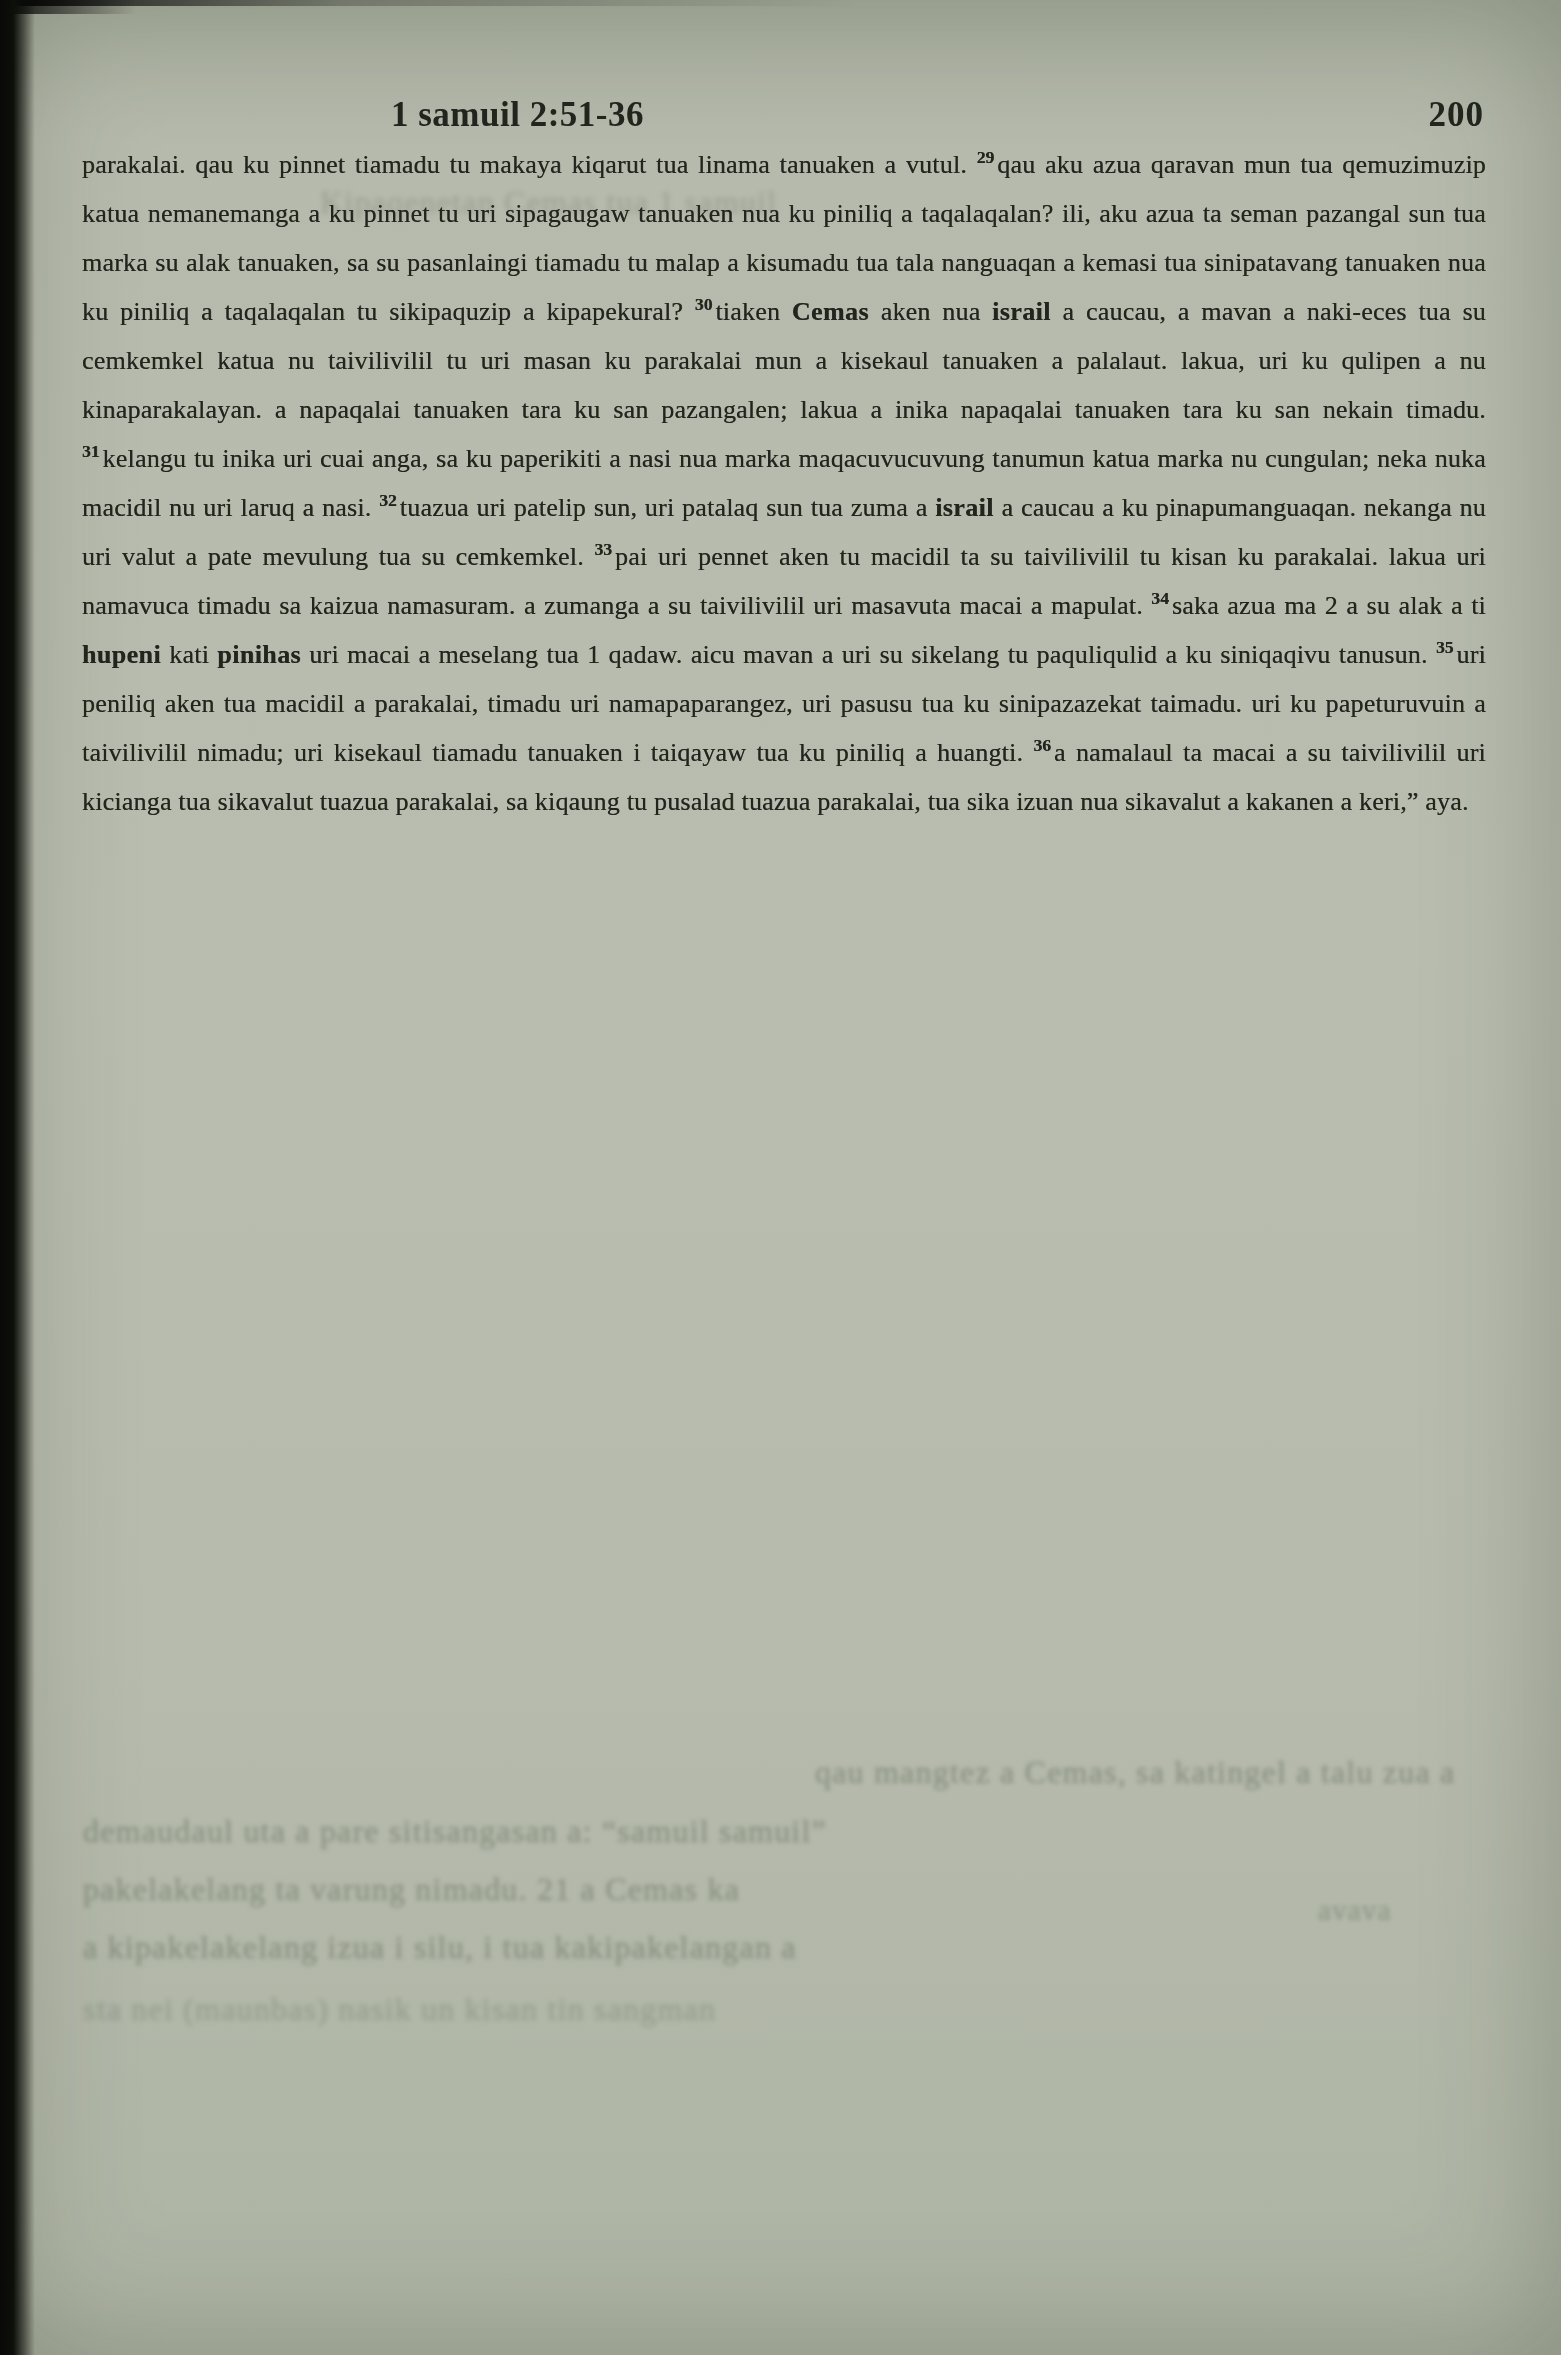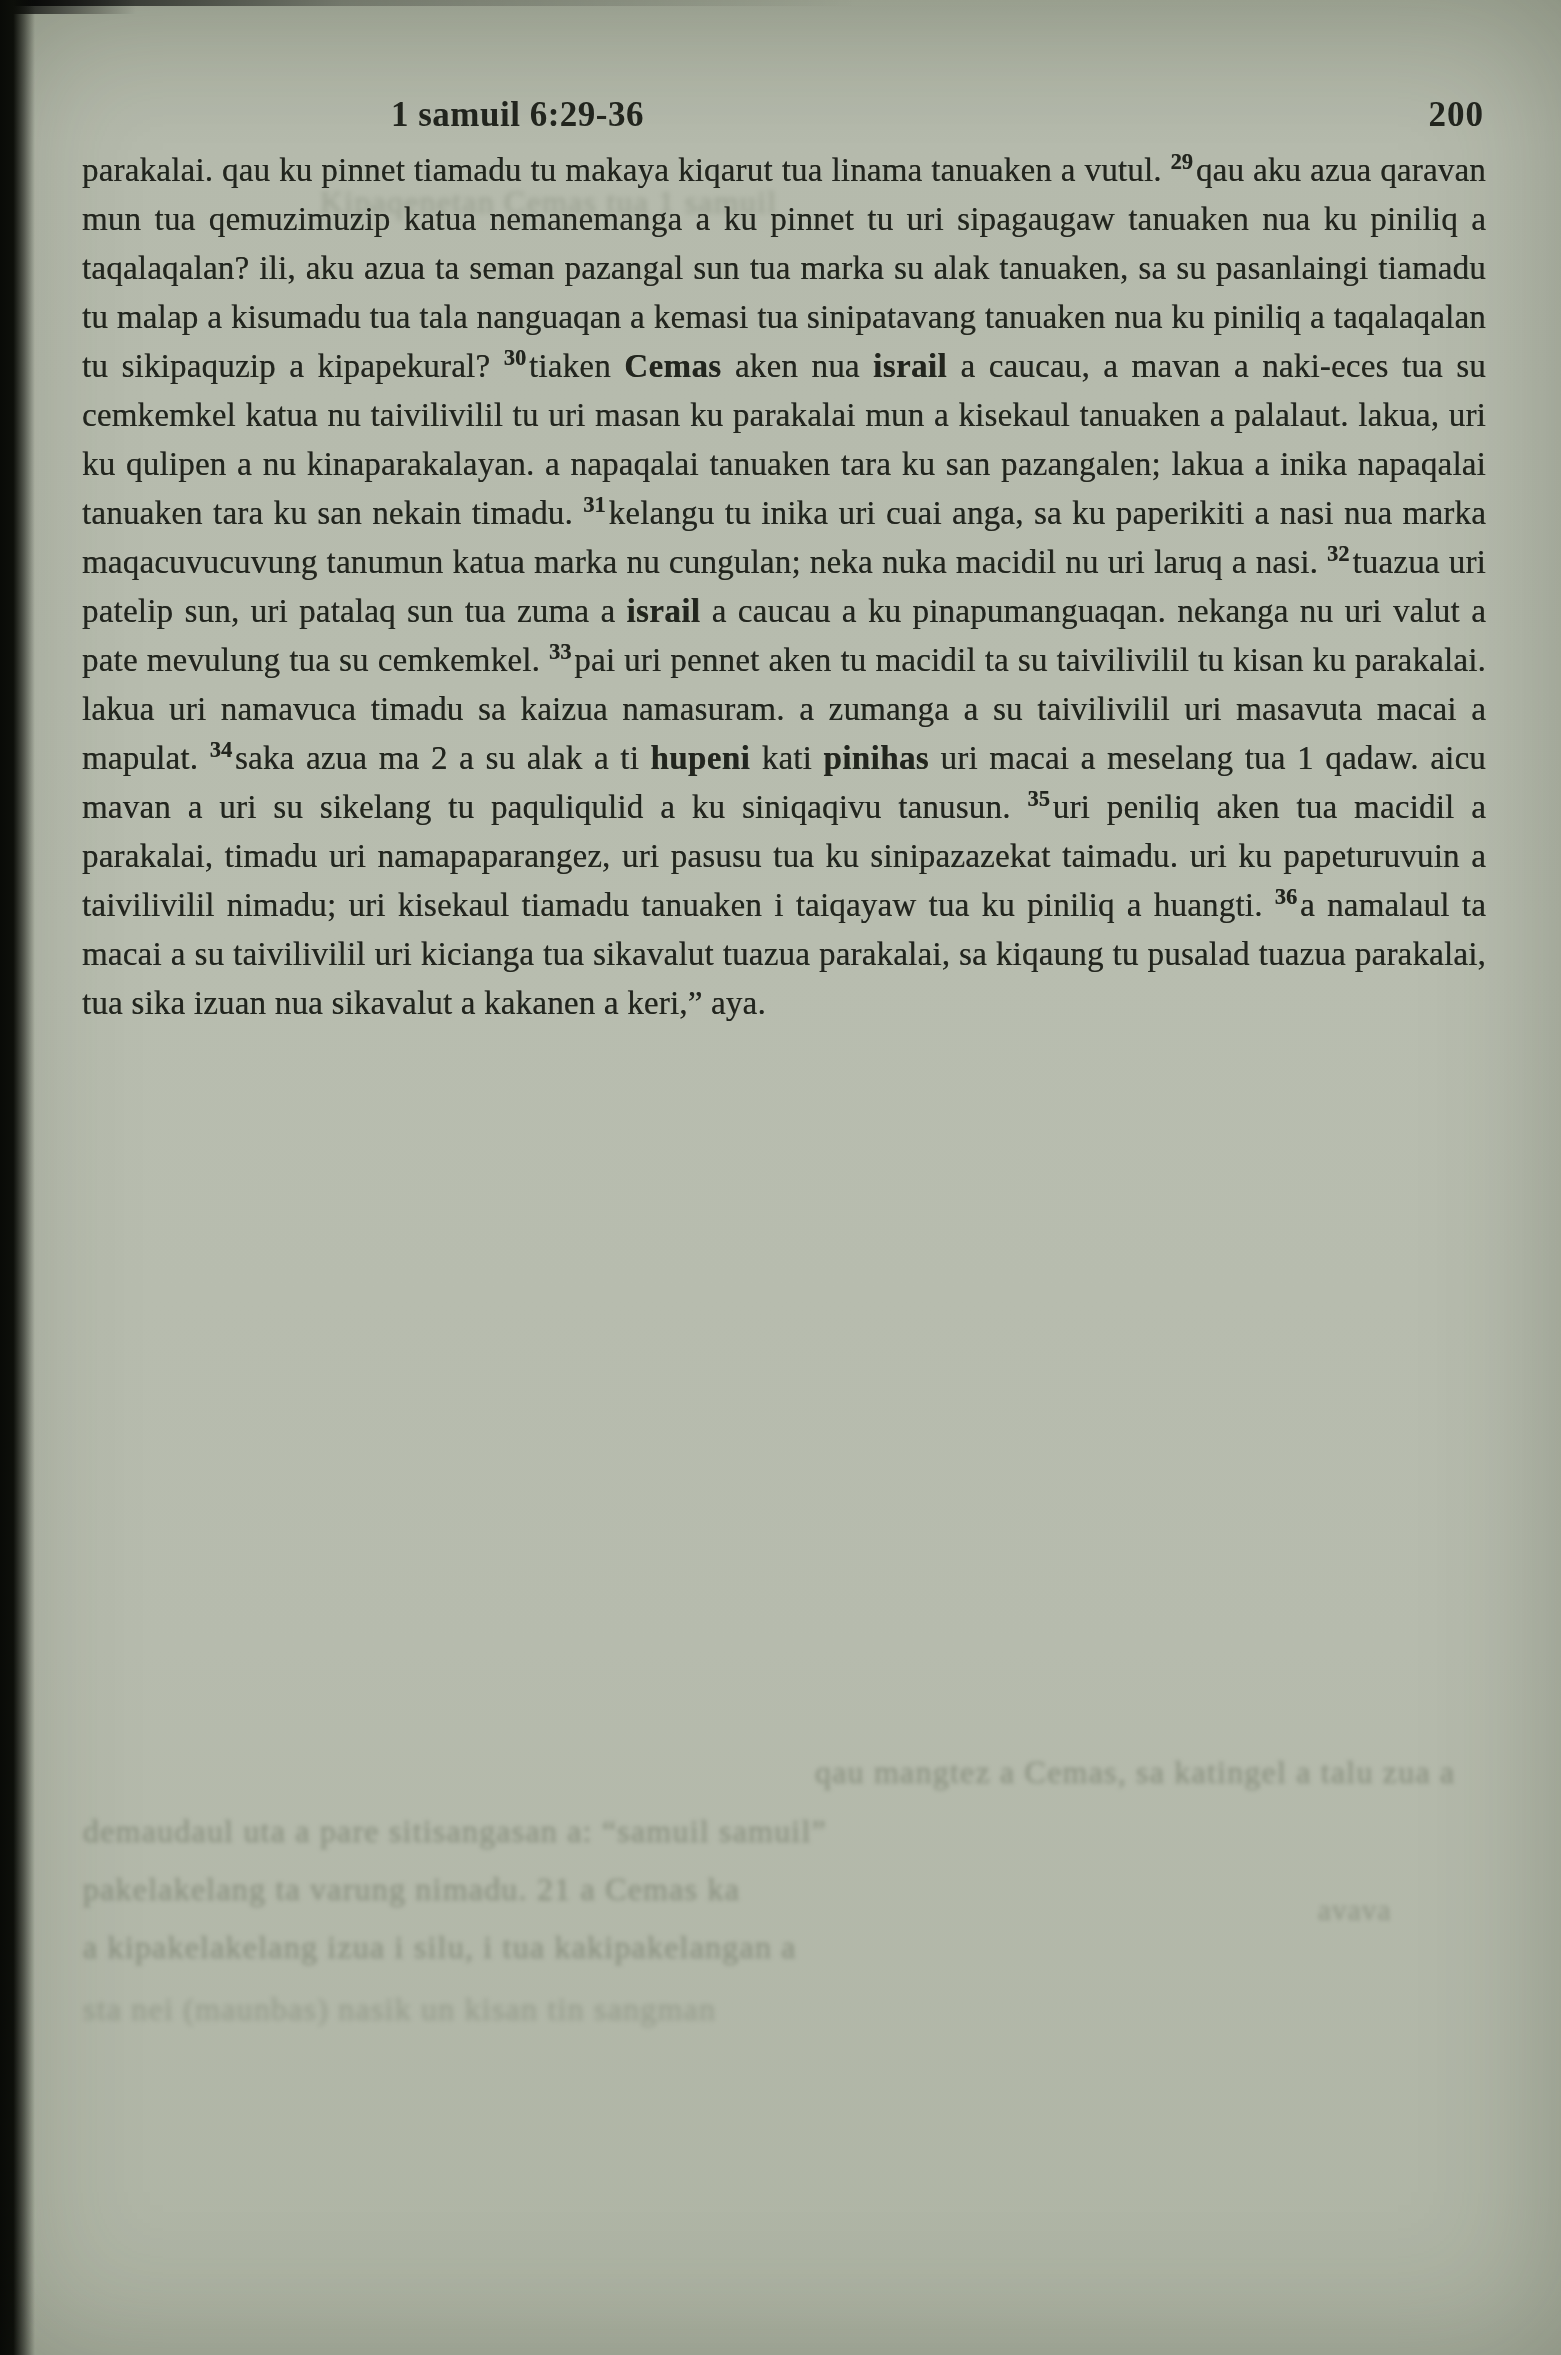--- a/index.html
+++ b/index.html
@@ -33,22 +33,22 @@
     position:absolute;left:0;top:0;width:136px;height:13.6px;
     background:linear-gradient(90deg,rgba(0,0,0,.9),rgba(0,0,0,0));
   }
   .running-header{
     position:absolute;top:93px;left:82px;width:1404px;height:43px;
     font-weight:bold;font-size:35px;line-height:43px;
   }
   .header-ref{position:absolute;left:309px;top:0;letter-spacing:0.5px;}
   .header-page{position:absolute;right:1.9px;top:0;letter-spacing:1px;}
   .body-text{
-    position:absolute;top:146px;left:82px;width:1404px;
-    font-size:33px;line-height:49px;
+    position:absolute;top:140px;left:82px;width:1404px;
+    font-size:26px;line-height:49px;
     text-align:justify;
     letter-spacing:0.2px;
     text-shadow:0.3px 0.3px 0.5px rgba(30,33,26,.65);
   }
   .body-text .verse{
     font-weight:bold;
     font-size:.68em;
     vertical-align:super;
     line-height:0;
     margin-right:2.9px;
@@ -77,21 +77,21 @@
 </head>
 <body>
 
 <div class="page">
 
   <div class="edge-top"></div>
   <div class="edge-top-left"></div>
   <div class="edge-left"></div>
 
   <div class="running-header">
-    <span class="header-ref">1 samuil 6:29-36</span>
+    <span class="header-ref">1 samuil 2:51-36</span>
     <span class="header-page">200</span>
   </div>
 
   <div class="ghost ghost-mid">Kipaqenetan Cemas tua 1 samuil</div>
 
   <div class="body-text"><span>parakalai. qau ku pinnet tiamadu tu makaya kiqarut tua linama tanuaken a vutul. </span><span class="verse">29</span><span>qau aku azua qaravan mun tua qemuzimuzip katua nemanemanga a ku pinnet tu uri sipagaugaw tanuaken nua ku piniliq a taqalaqalan? ili, aku azua ta seman pazangal sun tua marka su alak tanuaken, sa su pasanlaingi tiamadu tu malap a kisumadu tua tala nanguaqan a kemasi tua sinipatavang tanuaken nua ku piniliq a taqalaqalan tu sikipaquzip a kipapekural? </span><span class="verse">30</span><span>tiaken </span><b>Cemas</b><span> aken nua </span><b>israil</b><span> a caucau, a mavan a naki-eces tua su cemkemkel katua nu taivilivilil tu uri masan ku parakalai mun a kisekaul tanuaken a palalaut. lakua, uri ku qulipen a nu kinaparakalayan. a napaqalai tanuaken tara ku san pazangalen; lakua a inika napaqalai tanuaken tara ku san nekain timadu. </span><span class="verse">31</span><span>kelangu tu inika uri cuai anga, sa ku paperikiti a nasi nua marka maqacuvucuvung tanumun katua marka nu cungulan; neka nuka macidil nu uri laruq a nasi. </span><span class="verse">32</span><span>tuazua uri patelip sun, uri patalaq sun tua zuma a </span><b>israil</b><span> a caucau a ku pinapumanguaqan. nekanga nu uri valut a pate mevulung tua su cemkemkel. </span><span class="verse">33</span><span>pai uri pennet aken tu macidil ta su taivilivilil tu kisan ku parakalai. lakua uri namavuca timadu sa kaizua namasuram. a zumanga a su taivilivilil uri masavuta macai a mapulat. </span><span class="verse">34</span><span>saka azua ma 2 a su alak a ti </span><b>hupeni</b><span> kati </span><b>pinihas</b><span> uri macai a meselang tua 1 qadaw. aicu mavan a uri su sikelang tu paquliqulid a ku siniqaqivu tanusun. </span><span class="verse">35</span><span>uri peniliq aken tua macidil a parakalai, timadu uri namapaparangez, uri pasusu tua ku sinipazazekat taimadu. uri ku papeturuvuin a taivilivilil nimadu; uri kisekaul tiamadu tanuaken i taiqayaw tua ku piniliq a huangti. </span><span class="verse">36</span><span>a namalaul ta macai a su taivilivilil uri kicianga tua sikavalut tuazua parakalai, sa kiqaung tu pusalad tuazua parakalai, tua sika izuan nua sikavalut a kakanen a keri,” aya.</span></div>
 
   <div class="ghost gl1">qau mangtez a Cemas, sa katingel a talu zua a</div>
   <div class="ghost gl2">demaudaul uta a pare sitisangasan a: “samuil samuil”</div>
   <div class="ghost gl3">pakelakelang ta varung nimadu.  21 a Cemas ka</div>

